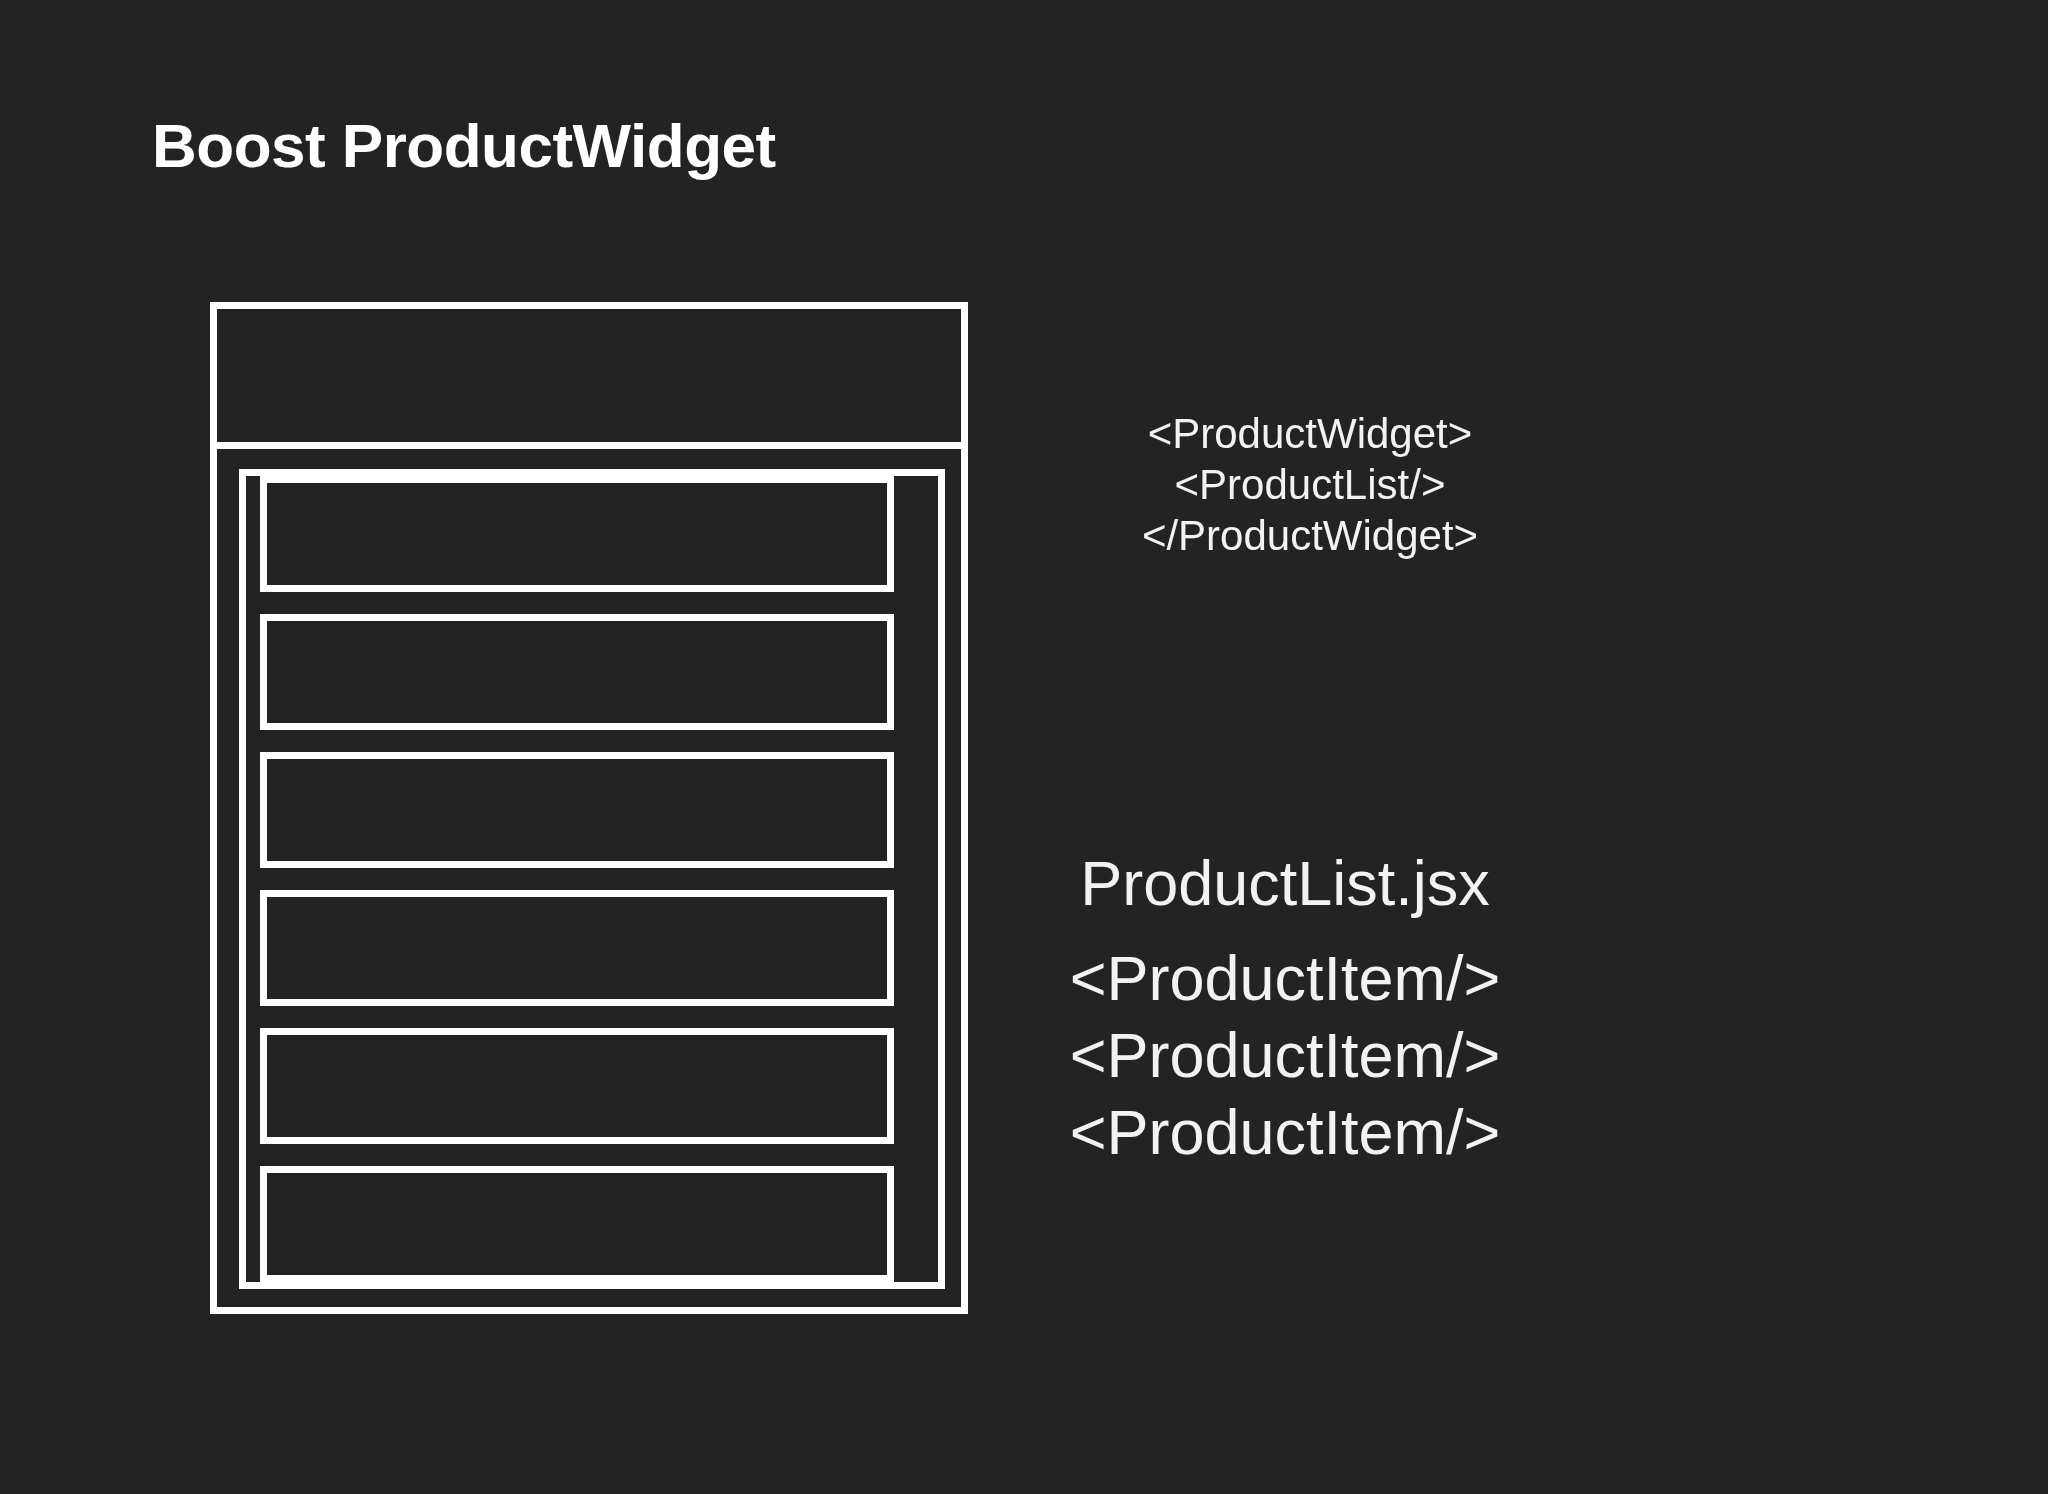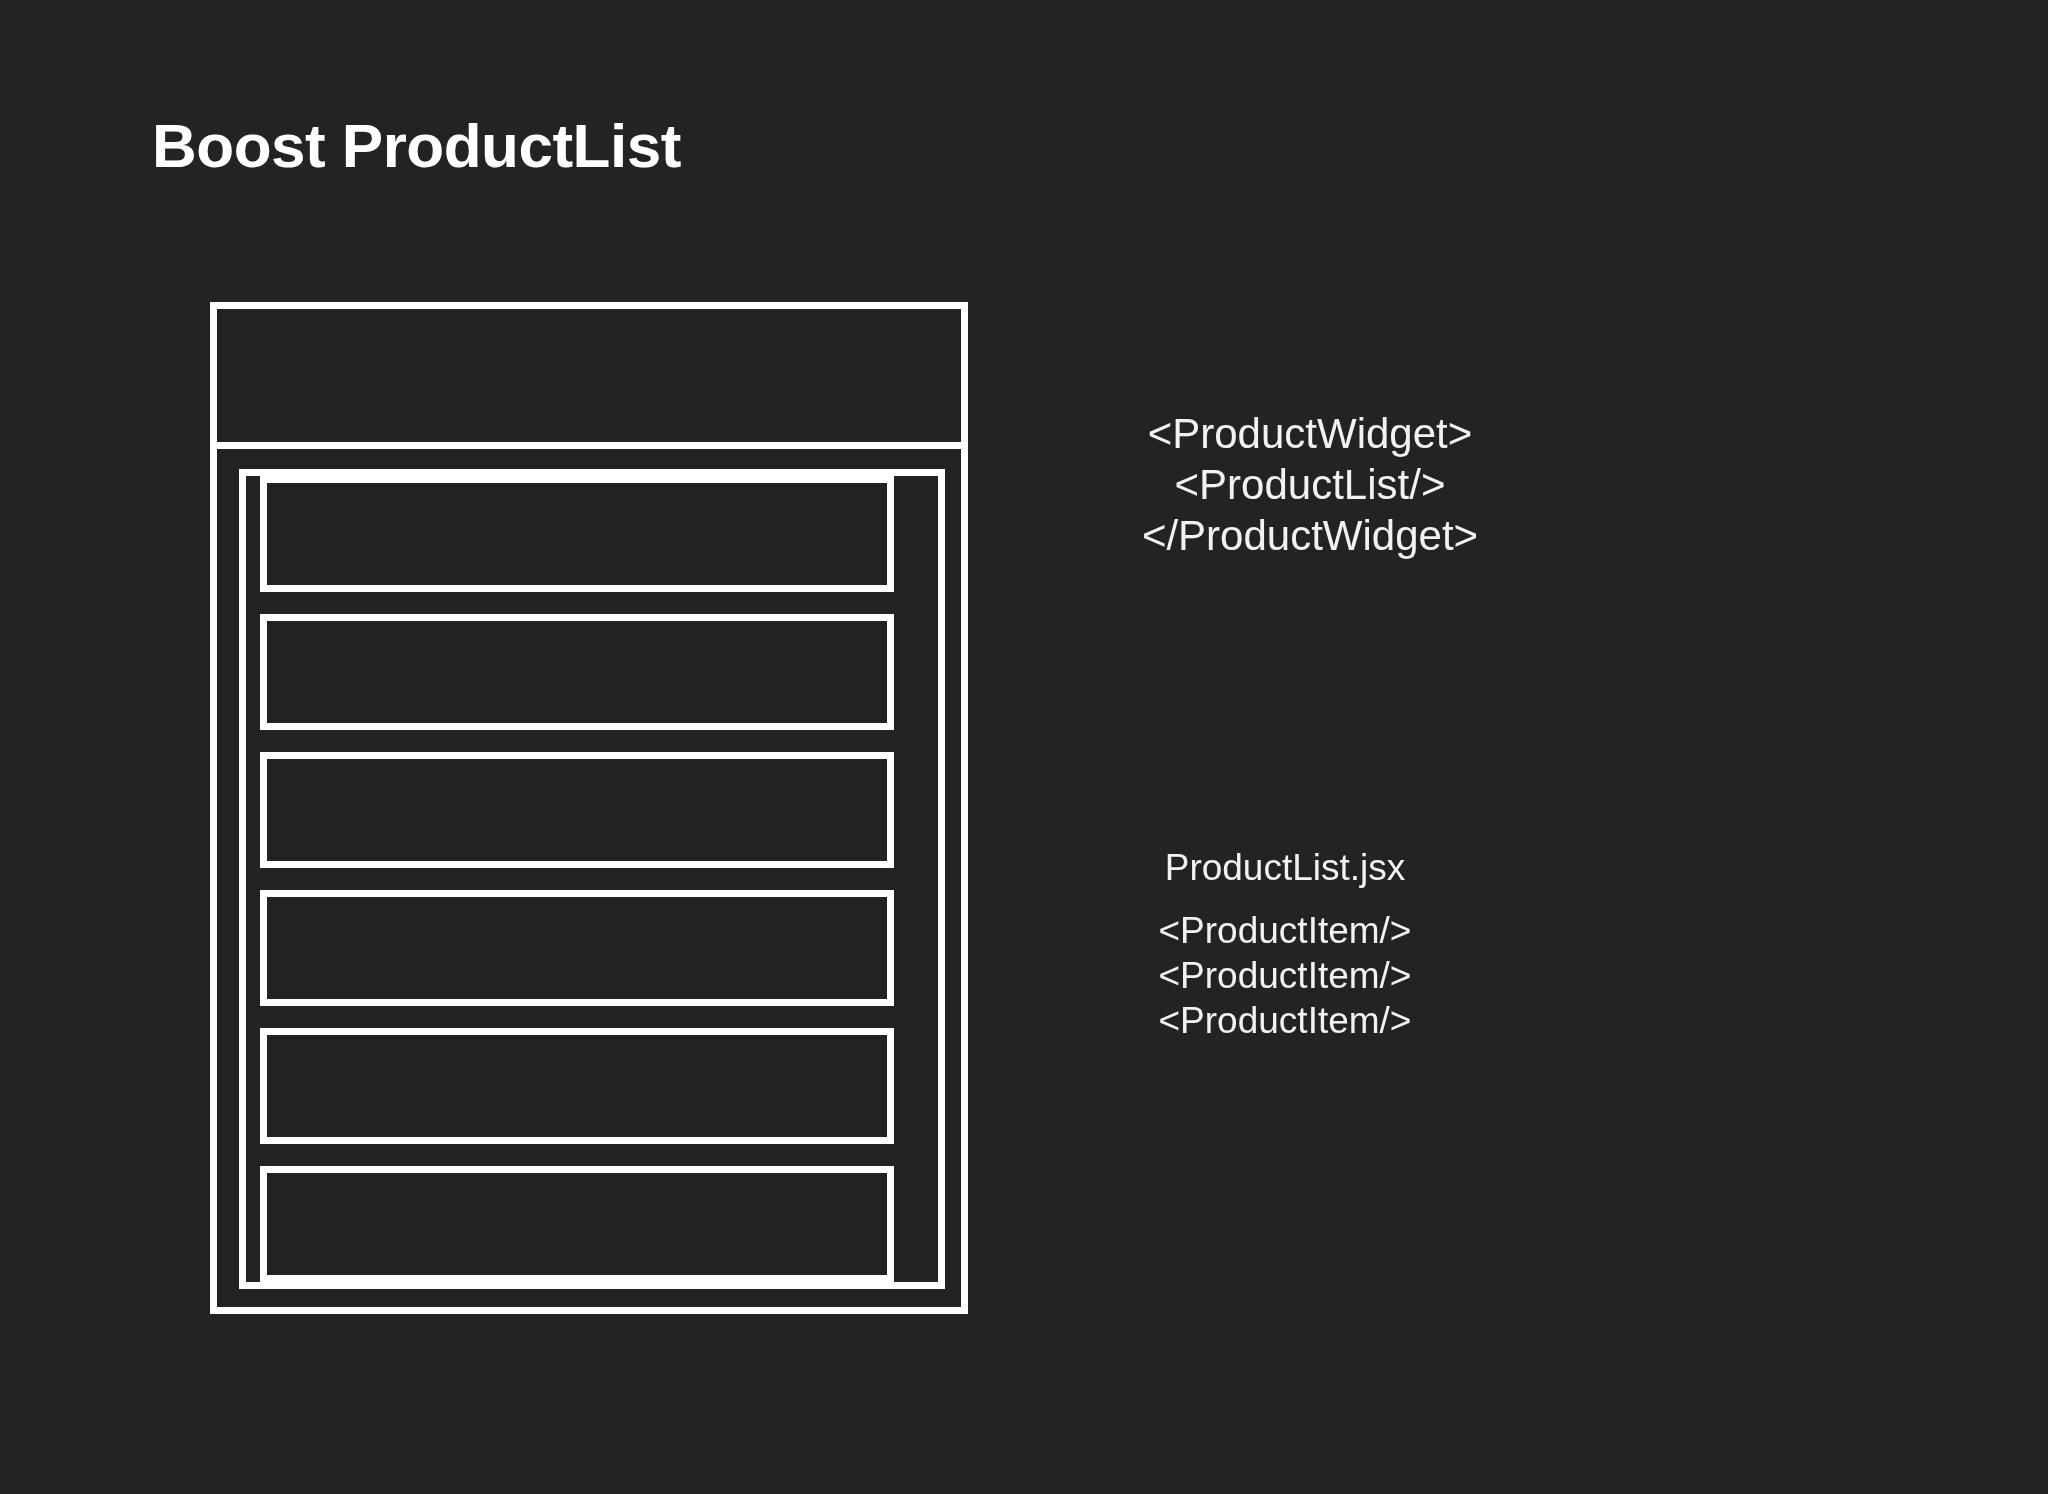--- a/index.html
+++ b/index.html
@@ -95,40 +95,40 @@
     white-space: nowrap;
   }
 
   #code-block-2 {
     position: absolute;
     left: 975px;
     top: 845px;
     width: 620px;
     text-align: center;
     color: #f2f2f2;
-    font-size: 37px;
+    font-size: 63px;
     line-height: 1.22;
     white-space: nowrap;
   }
 
   .code-line {
     display: block;
   }
   .code-line.indent-1 {
     padding-left: 52px;
   }
   .file-name {
     display: block;
     margin-bottom: 18px;
   }
 </style>
 </head>
 <body>
 
-<div id="page-title">Boost ProductList</div>
+<div id="page-title">Boost ProductWidget</div>
 
 <div id="wireframe">
 
   <div id="wireframe-header"></div>
 
   <div id="list-container">
     <div id="list-rows">
       <div class="list-row"></div>
       <div class="list-row"></div>
       <div class="list-row"></div>

